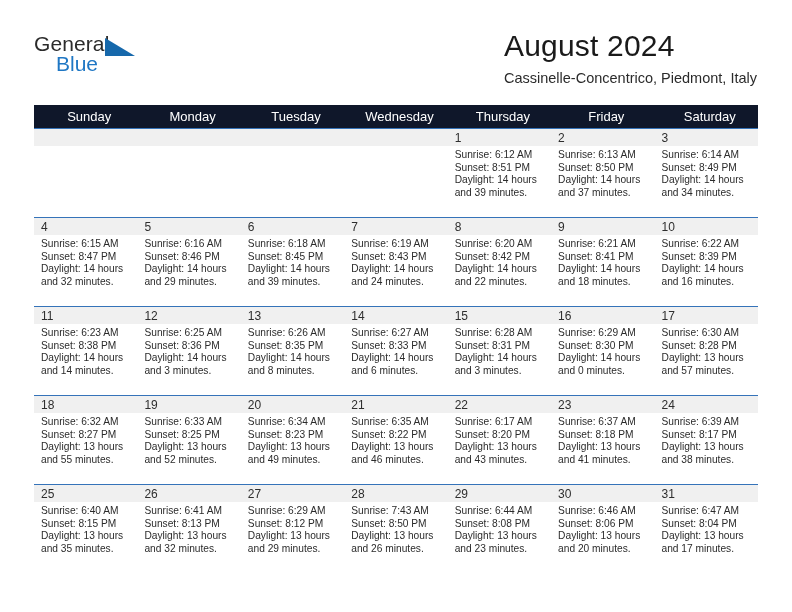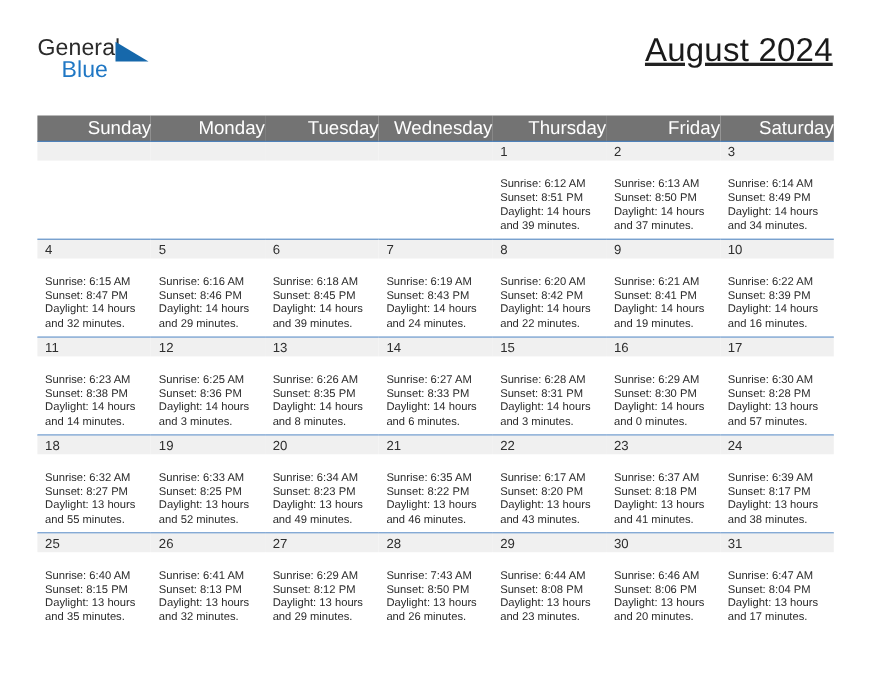--- a/index.html
+++ b/index.html
@@ -64,21 +64,20 @@
     width: 0;
     height: 0;
     border-left: 30px solid #1668ab;
     border-top: 18px solid transparent;
   }
 
   .title-block {
     position: absolute;
     right: 0;
     top: 0;
-    text-decoration: underline;
   }
   .cal-title {
     font-size: 30px;
     font-weight: normal;
     color: #1a1a1a;
     line-height: 36px;
     letter-spacing: 0.2px;
     white-space: nowrap;
   }
   .cal-subtitle {
@@ -93,25 +92,25 @@
   
   .calendar {
     position: absolute;
     left: 34px;
     top: 105px;
     width: 724px;
     border-collapse: collapse;
     table-layout: fixed;
   }
   .calendar th {
-    background: #737373;
+    background: #0f172a;
     color: #ffffff;
-    font-size: 17px;
+    font-size: 13px;
     font-weight: normal;
-    text-align: right;
+    text-align: center;
     padding: 5px 0 5px 7px;
     height: 21px;
     line-height: 13px;
     border: none;
   }
   .calendar td {
     vertical-align: top;
     padding: 0;
     border: none;
     width: 103.43px;
@@ -133,39 +132,39 @@
     line-height: 16px;
   }
   .daynum.empty {
     color: transparent;
   }
   .dayinfo {
     padding: 3px 5px 0 7px;
     font-size: 10.2px;
     line-height: 12.6px;
     color: #2b2b2b;
-    margin-top: 13px;
   }
   .dayinfo div { white-space: nowrap; }
 </style>
 </head>
 <body>
 
 <div class="page">
 
   <div class="top-header">
 
     <div class="brand">
       <span class="brand-general">General</span>
       <span class="brand-triangle"></span>
       <span class="brand-blue">Blue</span>
     </div>
 
     <div class="title-block">
       <div class="cal-title">August 2024</div>
+      <div class="cal-subtitle">Cassinelle-Concentrico, Piedmont, Italy</div>
     </div>
 
   </div>
 
   <table class="calendar">
     <thead>
       <tr>
         <th>Sunday</th>
         <th>Monday</th>
         <th>Tuesday</th>
@@ -287,21 +286,21 @@
               </div>
             </div>
           </td>
           <td>
             <div class="daybox">
               <div class="daynum">9</div>
               <div class="dayinfo">
                 <div>Sunrise: 6:21 AM</div>
                 <div>Sunset: 8:41 PM</div>
                 <div>Daylight: 14 hours</div>
-                <div>and 19 minutes.</div>
+                <div>and 18 minutes.</div>
               </div>
             </div>
           </td>
           <td>
             <div class="daybox">
               <div class="daynum">10</div>
               <div class="dayinfo">
                 <div>Sunrise: 6:22 AM</div>
                 <div>Sunset: 8:39 PM</div>
                 <div>Daylight: 14 hours</div>

